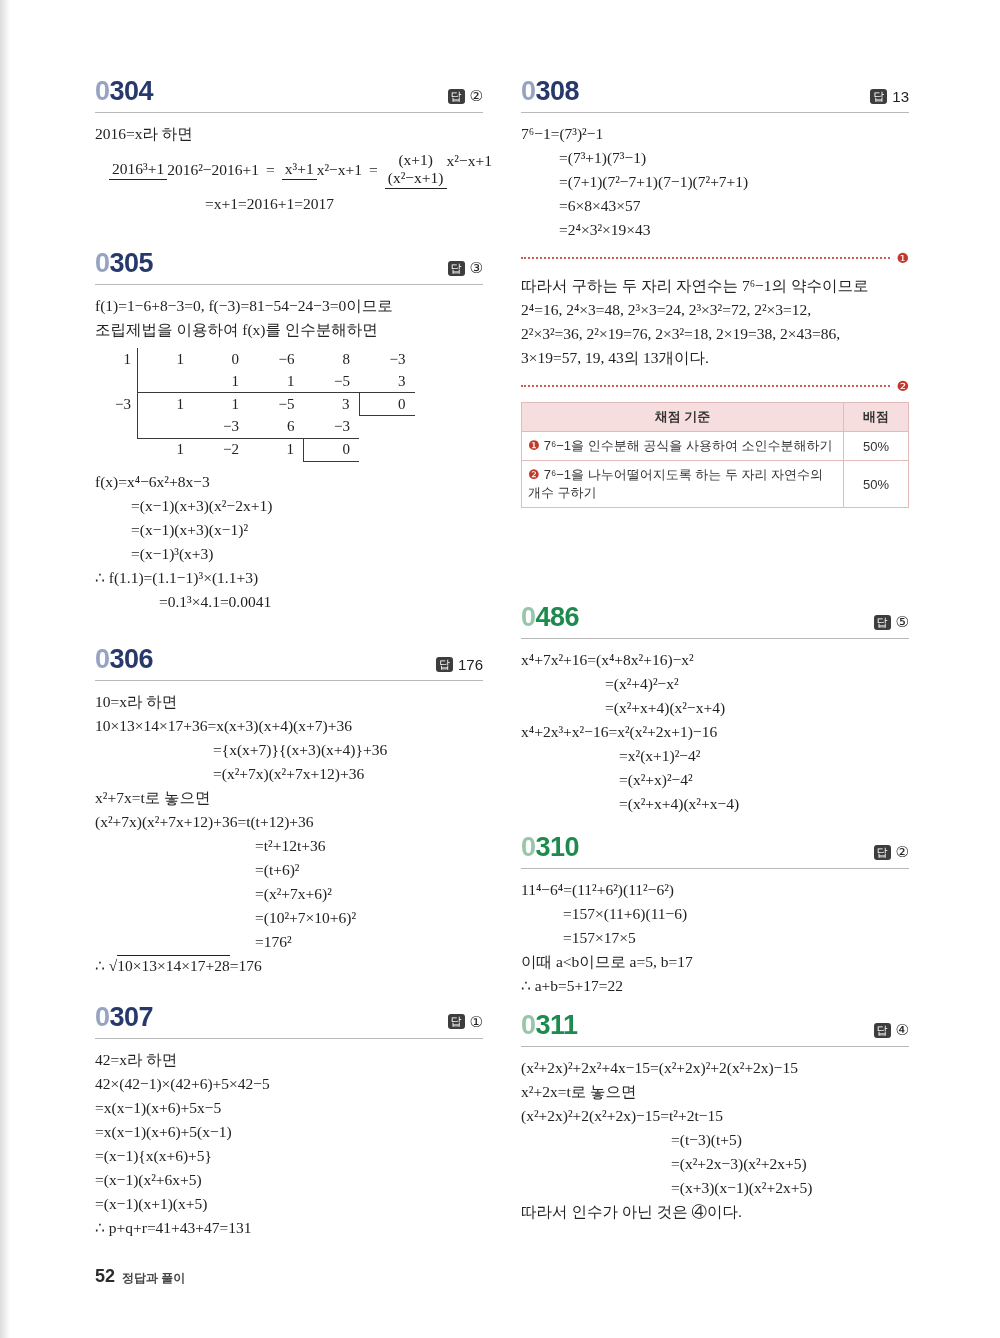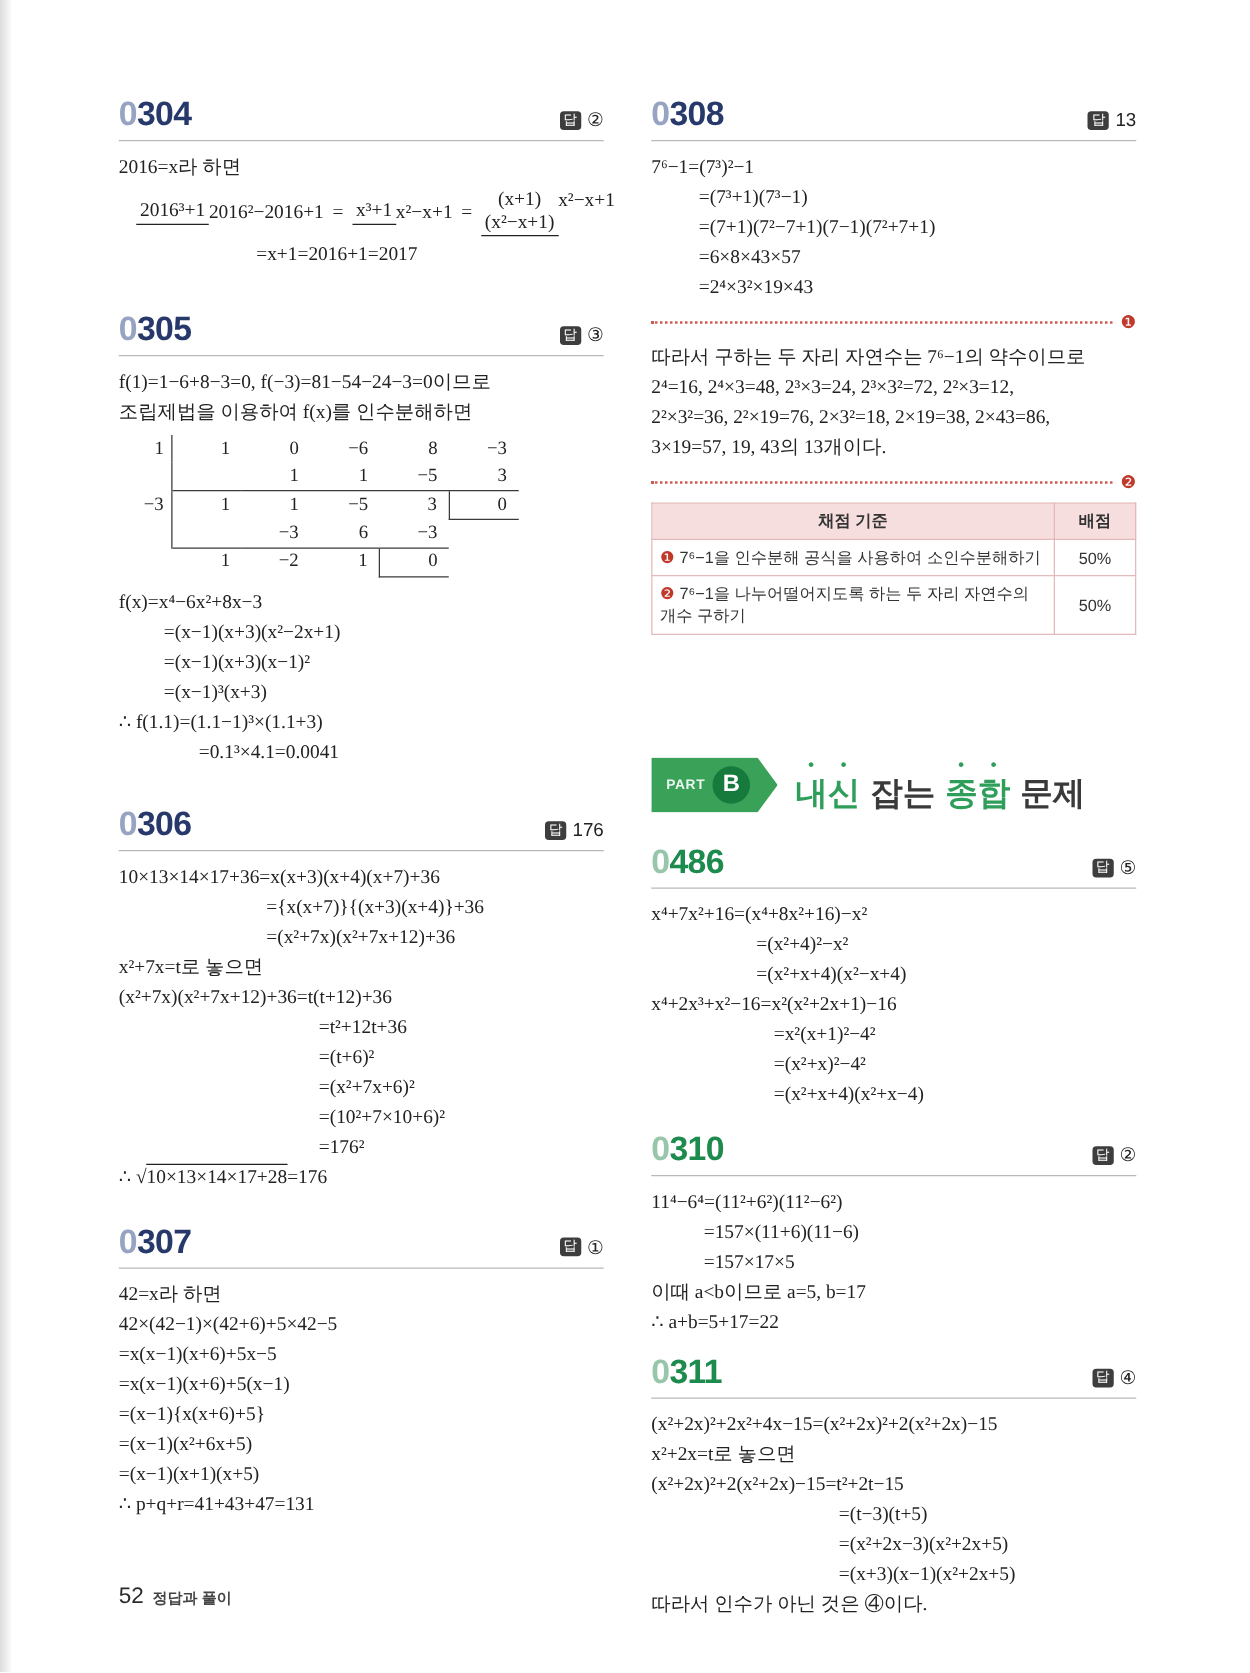--- a/index.html
+++ b/index.html
@@ -84,21 +84,21 @@
   .part-letter{
     background:#167a3c;border-radius:50%;width:30px;height:30px;
     display:flex;align-items:center;justify-content:center;
     color:#fff;font-family:"Liberation Sans",sans-serif;font-weight:800;font-size:19px;
   }
   .part-title{margin:0;font-family:"Liberation Sans","DejaVu Sans",sans-serif;font-size:26px;font-weight:800;color:#3a3a3a;display:flex;gap:8px;align-items:baseline;}
   .em-green{color:#2f9e5b;text-emphasis:filled dot #2f9e5b;-webkit-text-emphasis:filled dot #2f9e5b;text-emphasis-position:over right;-webkit-text-emphasis-position:over;}
 
   
   .footer{position:absolute;left:95px;top:1266px;display:flex;align-items:baseline;gap:7px;font-family:"Liberation Sans",sans-serif;}
-  .footer .pg{font-size:18px;font-weight:400;color:#2c2c2c;text-align:right;}
+  .footer .pg{font-size:18px;font-weight:700;color:#2c2c2c;text-align:right;}
   .footer .lbl{font-size:12px;font-weight:700;color:#444;}
 </style>
 </head>
 <body>
 
 <div class="page">
   <div class="cols">
 
     <div class="col">
 
@@ -205,20 +205,21 @@
       <section class="problem mb-0306">
         <div class="phead">
           <div class="pnum navy"><span class="pz">0</span><span class="pr">306</span></div>
           <div class="pans">
               <span class="ans-chip">답</span>
               <span class="ans-val">176</span>
             </div>
         </div>
         <div class="phr"></div>
         <div>
+            <div class="math-line" style="padding-left: 0px;">10=x라 하면</div>
             <div class="math-line" style="padding-left: 0px;">10×13×14×17+36=x(x+3)(x+4)(x+7)+36</div>
             <div class="math-line" style="padding-left: 118px;">={x(x+7)}{(x+3)(x+4)}+36</div>
             <div class="math-line" style="padding-left: 118px;">=(x²+7x)(x²+7x+12)+36</div>
             <div class="math-line" style="padding-left: 0px;">x²+7x=t로 놓으면</div>
             <div class="math-line" style="padding-left: 0px;">(x²+7x)(x²+7x+12)+36=t(t+12)+36</div>
             <div class="math-line" style="padding-left: 160px;">=t²+12t+36</div>
             <div class="math-line" style="padding-left: 160px;">=(t+6)²</div>
             <div class="math-line" style="padding-left: 160px;">=(x²+7x+6)²</div>
             <div class="math-line" style="padding-left: 160px;">=(10²+7×10+6)²</div>
             <div class="math-line" style="padding-left: 160px;">=176²</div>
@@ -296,32 +297,20 @@
               <td class="rb-score">50%</td>
             </tr>
             <tr>
               <td><span class="rb-num">❷</span><span>7⁶−1을 나누어떨어지도록 하는 두 자리 자연수의 개수 구하기</span></td>
               <td class="rb-score">50%</td>
             </tr>
           </tbody>
         </table>
       </section>
 
-      <div class="part-header">
-        <div class="part-badge">
-          <span class="part-word">PART</span>
-          <span class="part-letter">B</span>
-        </div>
-        <h1 class="part-title">
-          <span class="em-green">내신</span>
-          <span>잡는</span>
-          <span class="em-green">종합</span>
-          <span>문제</span>
-        </h1>
-      </div>
 
       <section class="problem mb-0309">
         <div class="phead">
           <div class="pnum green"><span class="pz">0</span><span class="pr">486</span></div>
           <div class="pans">
               <span class="ans-chip">답</span>
               <span class="ans-val">⑤</span>
             </div>
         </div>
         <div class="phr"></div>

